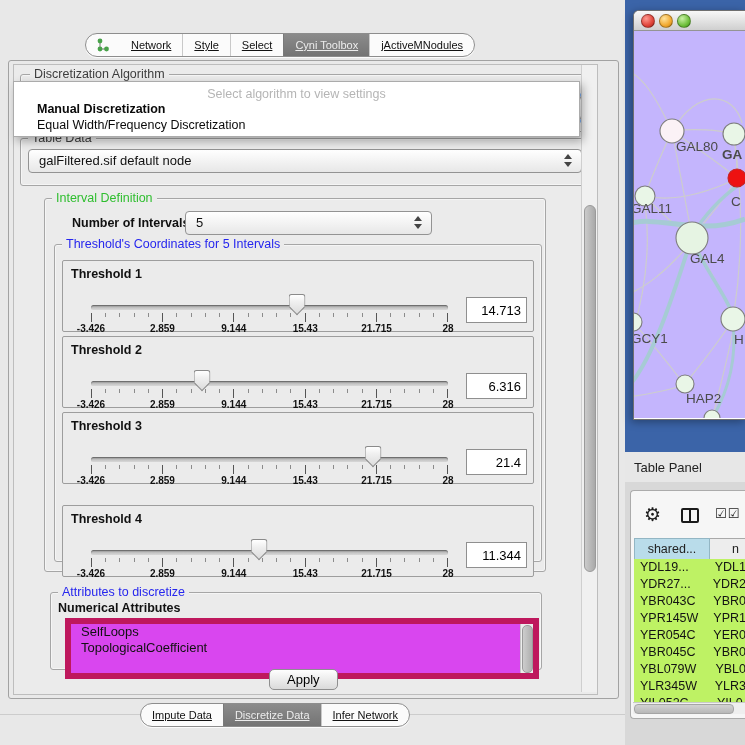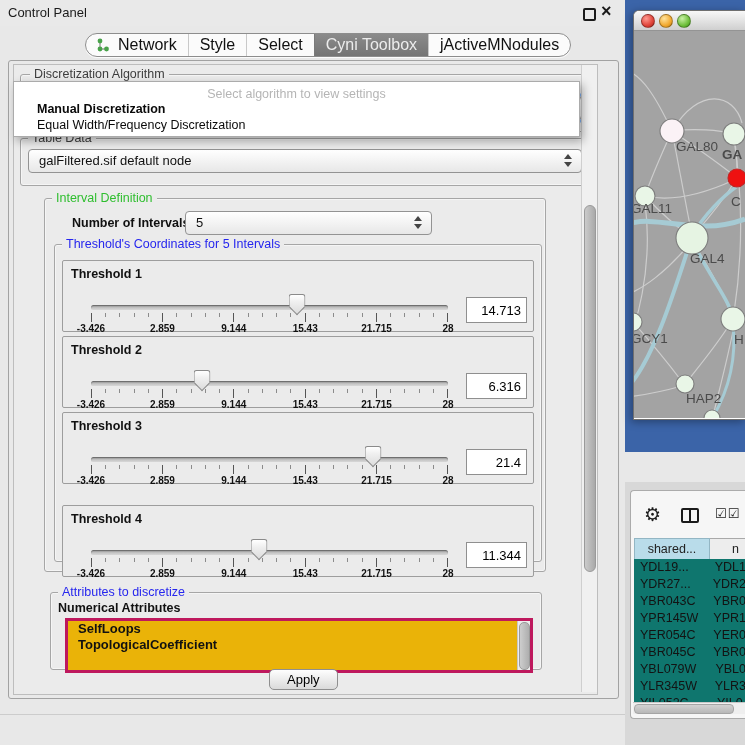--- a/index.html
+++ b/index.html
@@ -9,22 +9,22 @@
 
   
   .cp-titlebar{position:absolute;left:0;top:0;width:625px;height:26px;background:#e9e9e9;}
   .cp-title{position:absolute;left:8px;top:5px;font-size:13px;color:#1a1a1a;}
   .float-btn{position:absolute;left:583px;top:8px;width:9px;height:9px;border:2px solid #1a1a1a;border-radius:2px;}
   .close-btn{position:absolute;left:601px;top:1px;font-size:18px;font-weight:bold;color:#1a1a1a;}
 
   
   .seg{position:absolute;display:flex;height:22px;background:#fbfbfb;border:1px solid #8d8d8d;
        border-radius:12px;overflow:hidden;box-shadow:0 1px 0 rgba(255,255,255,.8);z-index:6;}
-  .seg-item{display:flex;align-items:center;gap:8px;padding:0 11px;font-size:16px;color:#111;
-            border-left:1px solid #c9c9c9;white-space:nowrap;}
+  .seg-item{display:flex;align-items:center;gap:21px;padding:0 11px;font-size:11px;color:#111;
+            border-left:1px solid #c9c9c9;white-space:nowrap;text-decoration:underline;}
   .seg-item:first-child{border-left:none;}
   .seg-item.active{background:linear-gradient(#8b8b8b,#747474);color:#ececec;border-left-color:#7a7a7a;text-align:right;}
   .top-tabs{left:85px;top:33px;}
   .bottom-tabs{left:140px;top:703px;}
   .groove{position:absolute;left:0;top:714px;width:625px;height:1px;background:#cccccc;z-index:1;}
 
   
   .cp-outer{position:absolute;left:8px;top:60px;width:609px;height:637px;background:#e9e9e9;
             border:1px solid #a2a2a2;border-radius:3px;}
   .cp-view{position:absolute;left:13px;top:64px;width:583px;height:629px;background:#ebebeb;
@@ -77,82 +77,77 @@
            background-image:repeating-linear-gradient(90deg,#555 0 1px,transparent 1px 71.2px),
                             repeating-linear-gradient(90deg,#8b8b8b 0 1px,transparent 1px 14.24px);
            background-size:100% 9px,100% 4px;background-repeat:no-repeat,no-repeat;}
   .t-ticklabels{position:absolute;left:0;top:62px;width:357px;height:12px;}
   .t-ticklabels span{position:absolute;transform:translateX(-50%);font-size:10px;font-weight:bold;color:#111;}
   .t-value{position:absolute;right:6px;top:36px;width:54px;height:24px;border:1px solid #8f8f8f;
            background:#fff;font-size:13px;text-align:right;padding:0 5px 0 0;
            font-family:"Liberation Sans","DejaVu Sans",sans-serif;}
 
   
-  .attr-list{position:absolute;left:65px;top:618px;width:462px;height:49px;background:#eab308;
-             border:3px solid #be185d;overflow:hidden;z-index:2;font-weight:bold;}
+  .attr-list{position:absolute;left:65px;top:618px;width:462px;height:49px;background:#d946ef;
+             border:6px solid #be185d;overflow:hidden;z-index:2;}
   .attr-item{font-size:13px;line-height:16px;padding-left:10px;color:#111;}
   .list-sb{position:absolute;right:0;top:0;width:12px;height:49px;background:#ededed;border-left:1px solid #c6c6c6;}
   .list-sb-thumb{position:absolute;left:1px;top:1px;width:9px;height:46px;border-radius:5px;
              background:linear-gradient(90deg,#cdcdcd,#aeaeae);border:1px solid #9a9a9a;}
   .apply{position:absolute;left:269px;top:669px;height:21px;padding:0 17px;font-size:13px;
          background:linear-gradient(#fefefe,#dadada);border:1px solid #8f8f8f;border-radius:5px;
          font-family:"Liberation Sans","DejaVu Sans",sans-serif;z-index:2;}
 
   
   .desktop{position:absolute;left:625px;top:0;width:120px;height:452px;background:#3b64a8;}
   .mac-window{position:absolute;left:633px;top:10px;width:112px;height:408px;background:#fff;
               border:1px solid #6f6f6f;border-right:none;border-radius:6px 0 0 0;
               box-shadow:-2px 2px 8px rgba(0,0,0,.35);}
   .mac-titlebar{position:absolute;left:0;top:0;width:100%;height:19px;border-radius:5px 0 0 0;
               background:linear-gradient(#f8f8f8,#cfcfcf);border-bottom:1px solid #949494;}
   .light{position:absolute;top:3px;width:12px;height:12px;border-radius:50%;border:1px solid rgba(0,0,0,.3);}
   .light.red{left:7px;background:radial-gradient(circle at 35% 30%,#ff9a90,#e0443a 60%,#a92419);}
   .light.yellow{left:25px;background:radial-gradient(circle at 35% 30%,#ffe39c,#f2a930 60%,#bd7d10);}
   .light.green{left:43px;background:radial-gradient(circle at 35% 30%,#c8f0a4,#6fc03c 60%,#3d9316);}
-  .net-canvas{position:absolute;left:0;top:20px;width:111px;height:387px;background:#a3a3a3;overflow:hidden;}
+  .net-canvas{position:absolute;left:0;top:20px;width:111px;height:387px;background:#c4b5fd;overflow:hidden;}
   .nlabel{position:absolute;font-size:13.5px;color:#4b4b4b;white-space:nowrap;}
 
   
   .tp-bar{position:absolute;left:625px;top:452px;width:120px;height:30px;background:#e7e7e7;}
   .tp-bar span{position:absolute;left:9px;top:8px;font-size:13px;color:#222;}
   .tp-area{position:absolute;left:625px;top:482px;width:120px;height:263px;background:#d8d8d8;}
   .tp-card{position:absolute;left:630px;top:490px;width:115px;height:227px;background:#f6f6f6;
            border:1px solid #ababab;border-right:none;border-radius:4px 0 0 4px;overflow:hidden;}
   .tpi{position:absolute;color:#1c1c1c;}
   .tpi.gear{left:13px;top:12px;font-size:19px;}
   .tpi.split{left:50px;top:17px;width:14px;height:11px;border:2px solid #1a1a1a;border-radius:2px;}
   .tpi.split::after{content:'';position:absolute;left:5.5px;top:0;width:2px;height:11px;background:#1a1a1a;}
   .tpi.checks{left:84px;top:15px;font-size:13px;letter-spacing:1px;color:#222;}
   .tp-header{position:absolute;left:3px;top:47px;display:flex;}
   .tp-hcell{height:20px;line-height:20px;font-size:12.5px;color:#222;text-align:center;
             border:1px solid #a9a9a9;background:#ededed;}
   .tp-hcell.sel{background:#b9dcea;border-color:#93b6c4;}
   .tp-hc1{width:74px;}
   .tp-hc2{width:38px;text-align:left;padding-left:22px;border-left:none;}
-  .tp-rows{position:absolute;left:3px;top:68px;width:112px;height:143px;overflow:hidden;background:#0f766e;}
+  .tp-rows{position:absolute;left:3px;top:68px;width:112px;height:143px;overflow:hidden;background:#bef264;}
   .tp-row{display:flex;height:17px;line-height:17px;font-size:12.5px;color:#131313;}
   .tp-row span:first-child{width:70px;padding-left:6px;overflow:hidden;white-space:nowrap;}
   .tp-row span:last-child{padding-left:7px;white-space:nowrap;}
   .tp-hscroll{position:absolute;left:2px;top:211px;width:113px;height:11px;background:#efefef;
             border-top:1px solid #c9c9c9;}
   .tp-hthumb{position:absolute;left:1px;top:1px;width:98px;height:8px;border-radius:4px;
             background:linear-gradient(#d2d2d2,#b8b8b8);border:1px solid #a5a5a5;}
 
   .net-icon{width:13px;height:14px;}
 </style>
 </head>
 <body>
 
 <div class="stage">
 
-  <div class="cp-titlebar">
-    <span class="cp-title">Control Panel</span>
-    <span class="float-btn"></span>
-    <span class="close-btn">×</span>
-  </div>
 
   <nav class="seg top-tabs">
     <div class="seg-item">
       <svg class="net-icon" viewBox="0 0 13 14">
         <path d="M3,3 L3,11 L9,11" stroke="#9a9a9a" stroke-width="1.4" fill="none"></path>
         <circle cx="3" cy="3" r="2.4" fill="#49a24a"></circle>
           <circle cx="3" cy="11" r="2.4" fill="#49a24a"></circle>
           <circle cx="9.5" cy="11" r="2.4" fill="#49a24a"></circle>
       </svg>
       <span>Network</span>
@@ -296,20 +291,31 @@
       </div>
   </div>
 
   <button class="apply">Apply</button>
 
   <div class="cp-scroll">
     <div class="cp-scroll-thumb"></div>
   </div>
 
   <div class="groove"></div>
+  <nav class="seg bottom-tabs">
+    <div class="seg-item">
+        <span>Impute Data</span>
+      </div>
+    <div class="seg-item active">
+        <span>Discretize Data</span>
+      </div>
+    <div class="seg-item">
+        <span>Infer Network</span>
+      </div>
+  </nav>
 
   <div class="desktop"></div>
   <div class="mac-window">
     <div class="mac-titlebar">
       <span class="light red"></span>
       <span class="light yellow"></span>
       <span class="light green"></span>
     </div>
     <div class="net-canvas">
       <svg width="111" height="387" viewBox="0 0 111 387">
@@ -356,20 +362,23 @@
       <span class="nlabel" style="left:88px;top:116px;font-weight:bold;">GA</span>
       <span class="nlabel" style="left:97px;top:163px;">C</span>
       <span class="nlabel" style="left:-3px;top:170px;">GAL11</span>
       <span class="nlabel" style="left:56px;top:220px;">GAL4</span>
       <span class="nlabel" style="left:-3px;top:300px;">GCY1</span>
       <span class="nlabel" style="left:100px;top:301px;">H</span>
       <span class="nlabel" style="left:52px;top:360px;">HAP2</span>
     </div>
   </div>
 
+  <div class="tp-bar">
+    <span>Table Panel</span>
+  </div>
   <div class="tp-area"></div>
   <div class="tp-card">
     <span class="tpi gear">⚙</span>
     <span class="tpi split"></span>
     <span class="tpi checks"><span>☑</span><span>☑</span></span>
     <div class="tp-header">
       <div class="tp-hcell tp-hc1 sel">shared...</div>
       <div class="tp-hcell tp-hc2">n</div>
     </div>
     <div class="tp-rows">

